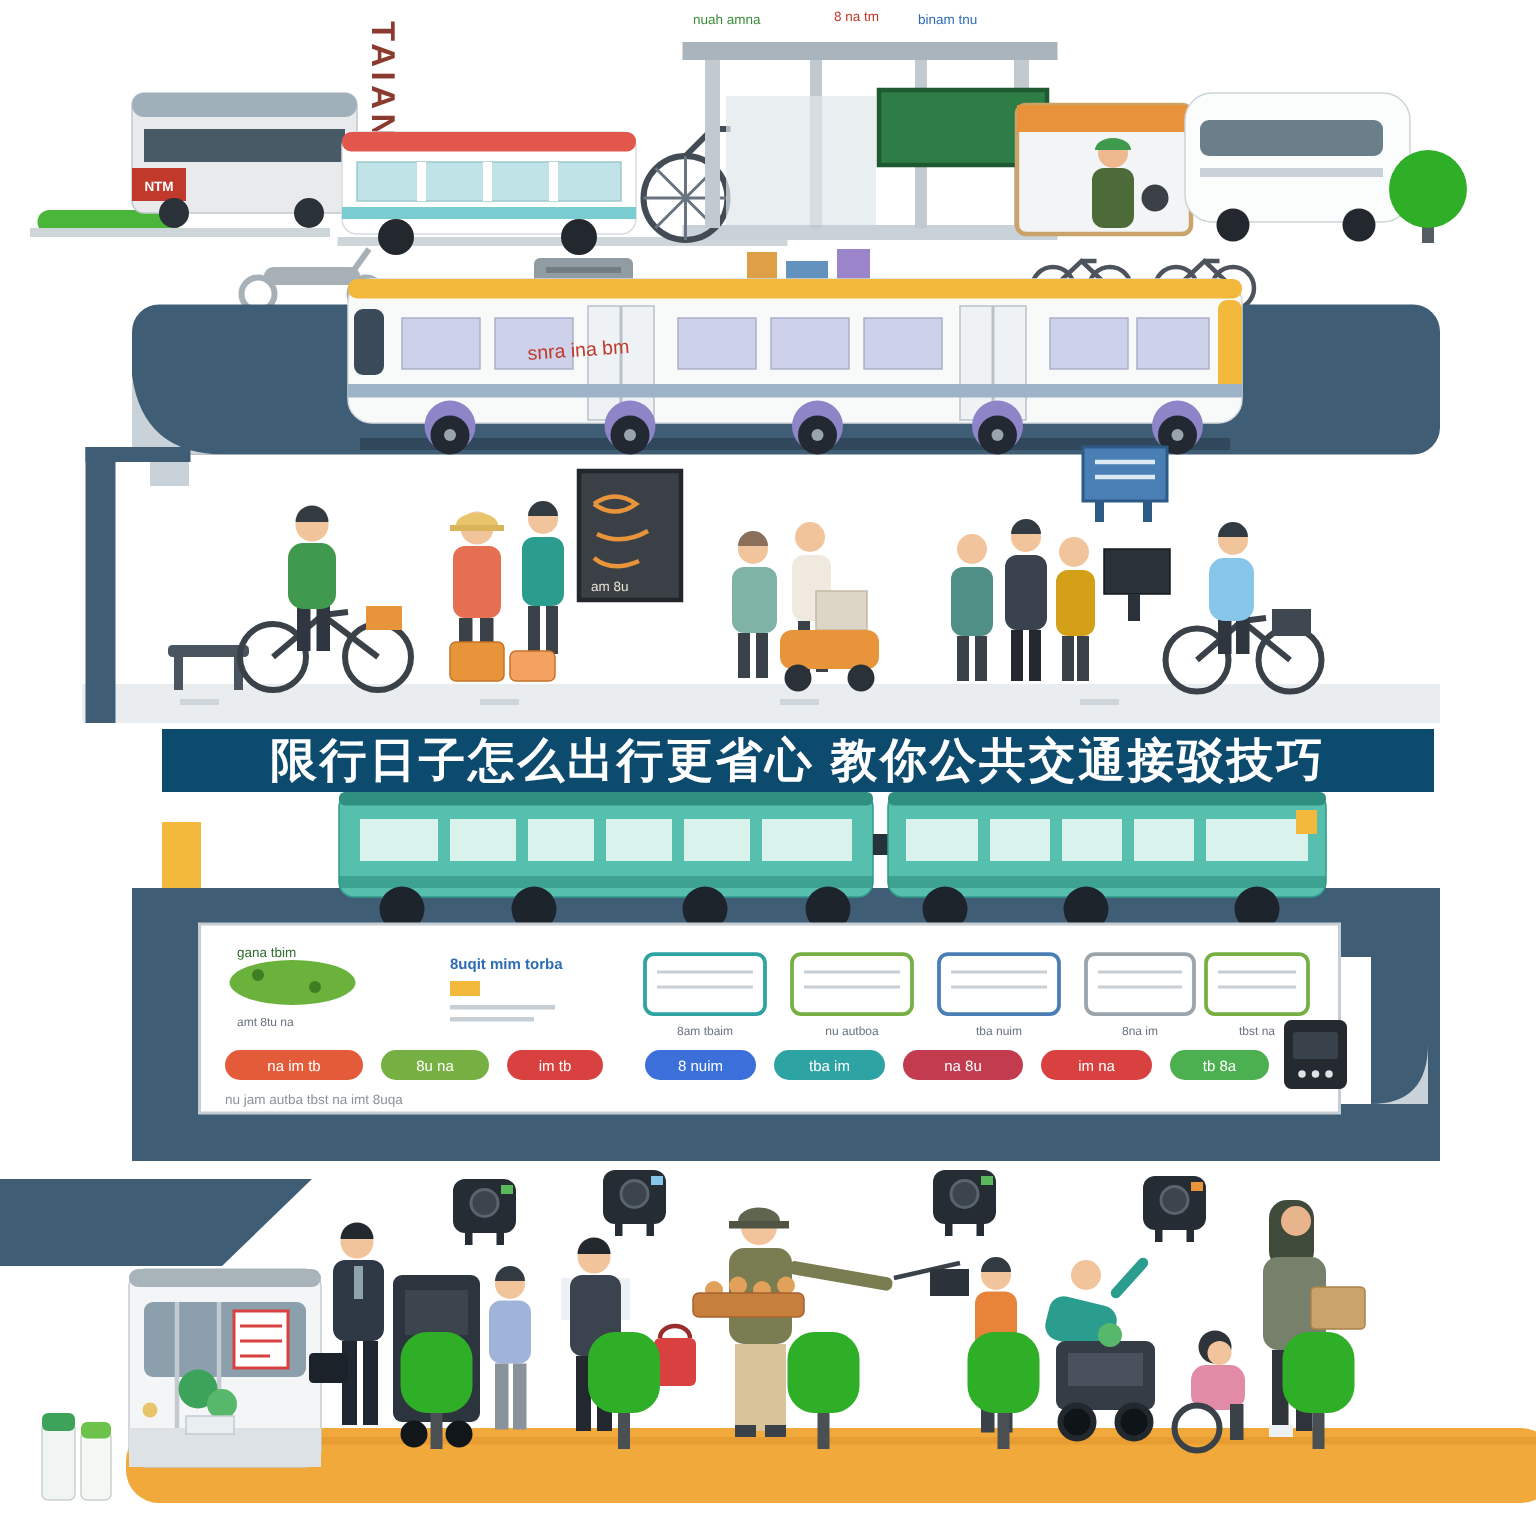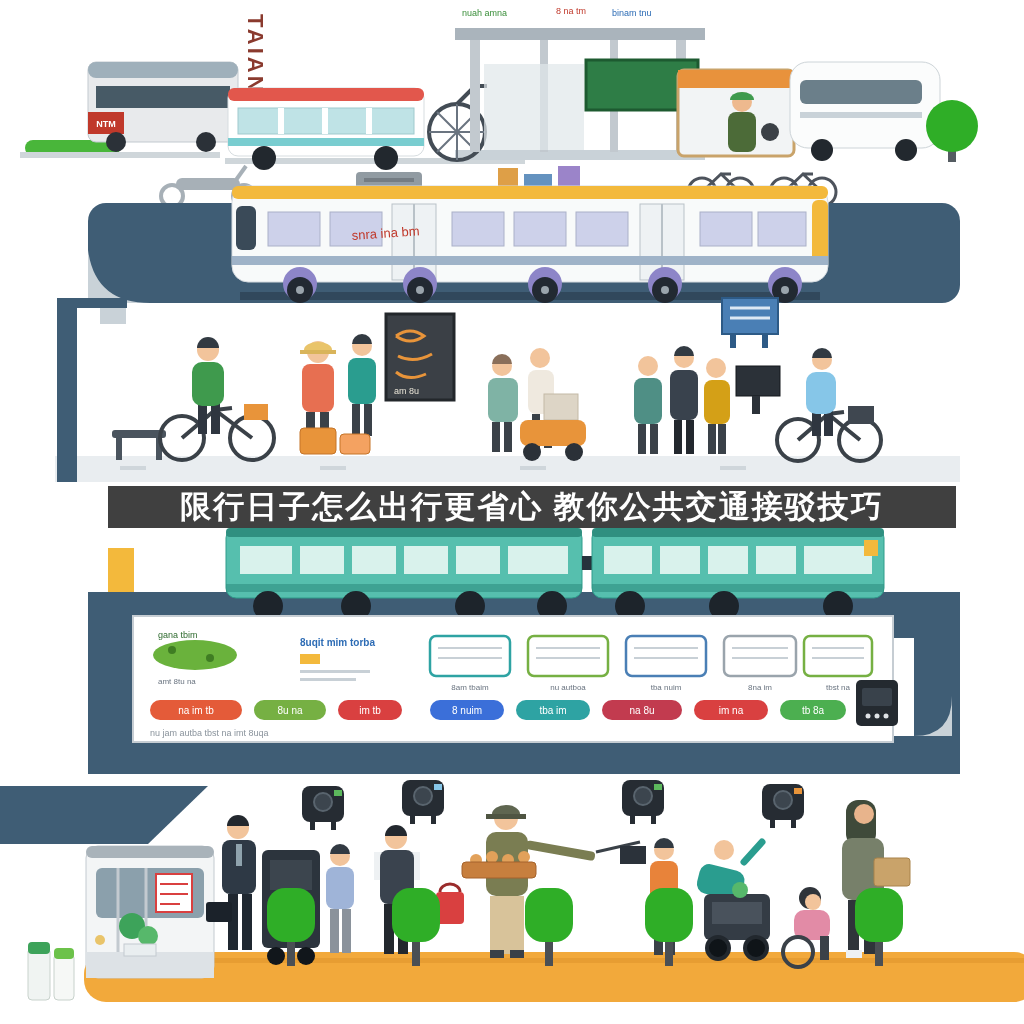--- a/index.html
+++ b/index.html
@@ -1,21 +1,21 @@
 <!DOCTYPE html>
 <html><head>
 <meta charset="utf-8">
 <style>
   html,body{margin:0;padding:0;background:#ffffff;}
   .stage{position:relative;width:1024px;height:1024px;background:#ffffff;overflow:hidden;
          font-family:"Liberation Sans", sans-serif;}
   .stage svg{position:absolute;left:0;top:0;}
   svg text{font-family:"Liberation Sans", sans-serif;}
   .banner{position:absolute;left:108px;top:486px;width:848px;height:42px;
-          background:#404040;display:flex;align-items:center;justify-content:center;}
+          background:#0c4a6e;display:flex;align-items:center;justify-content:center;}
   .banner .title{color:#ffffff;font-size:31px;font-weight:700;letter-spacing:2px;white-space:nowrap;}
 </style>
 </head>
 <body>
 
 <div class="stage">
 
 <svg width="1024" height="1024" viewBox="0 0 1024 1024">
 
   <g>

